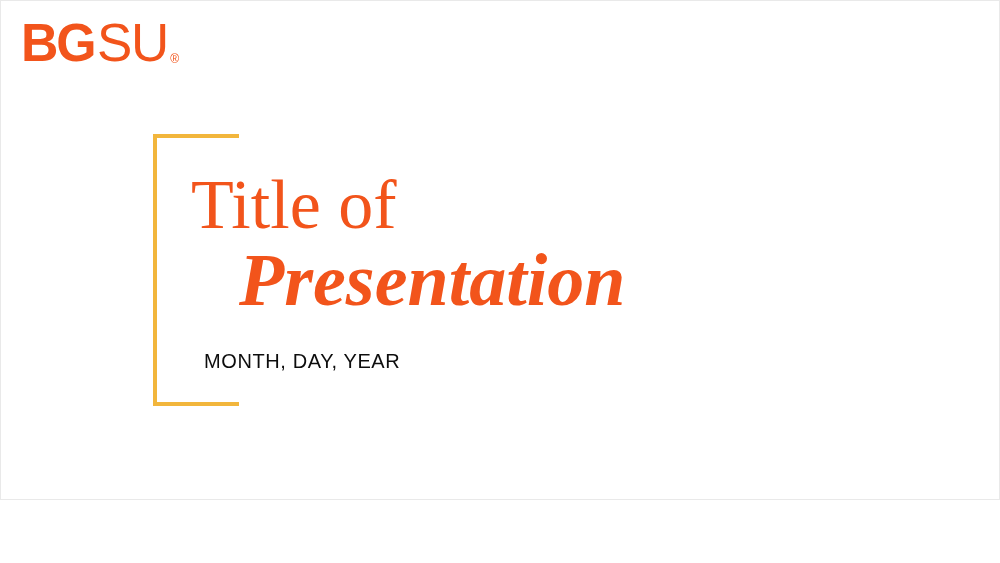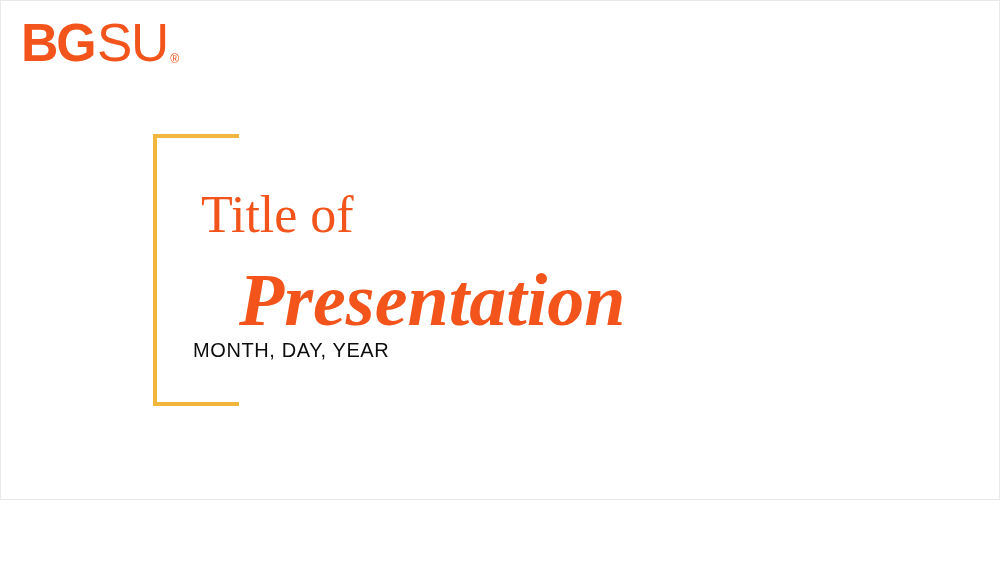--- a/index.html
+++ b/index.html
@@ -82,24 +82,24 @@
   #title-block {
     position: absolute;
     left: 190px;
     top: 168px;
     width: 700px;
   }
   .title-line-1 {
     font-family: "Liberation Serif", serif;
     font-weight: 400;
     font-style: normal;
-    font-size: 52px;
+    font-size: 70px;
     line-height: 72px;
     color: #F2541B;
-    margin: 10px;
+    margin: 0;
     padding: 0;
     letter-spacing: 0px;
   }
   .title-line-2 {
     font-family: "Liberation Serif", serif;
     font-weight: 700;
     font-style: italic;
     font-size: 74px;
     line-height: 78px;
     color: #F2541B;
@@ -113,21 +113,21 @@
   #date-line {
     position: absolute;
     left: 192px;
     top: 337px;
     font-family: "Liberation Sans", sans-serif;
     font-weight: 400;
     font-size: 20px;
     line-height: 24px;
     letter-spacing: 0.6px;
     color: #0d0d0d;
-    margin: 0;
+    margin: 11px;
   }
 </style>
 </head>
 <body>
 
 <div id="slide">
 
   <div id="logo">
     <span class="lg-bg">BG</span>
       <span class="lg-su">SU</span>

